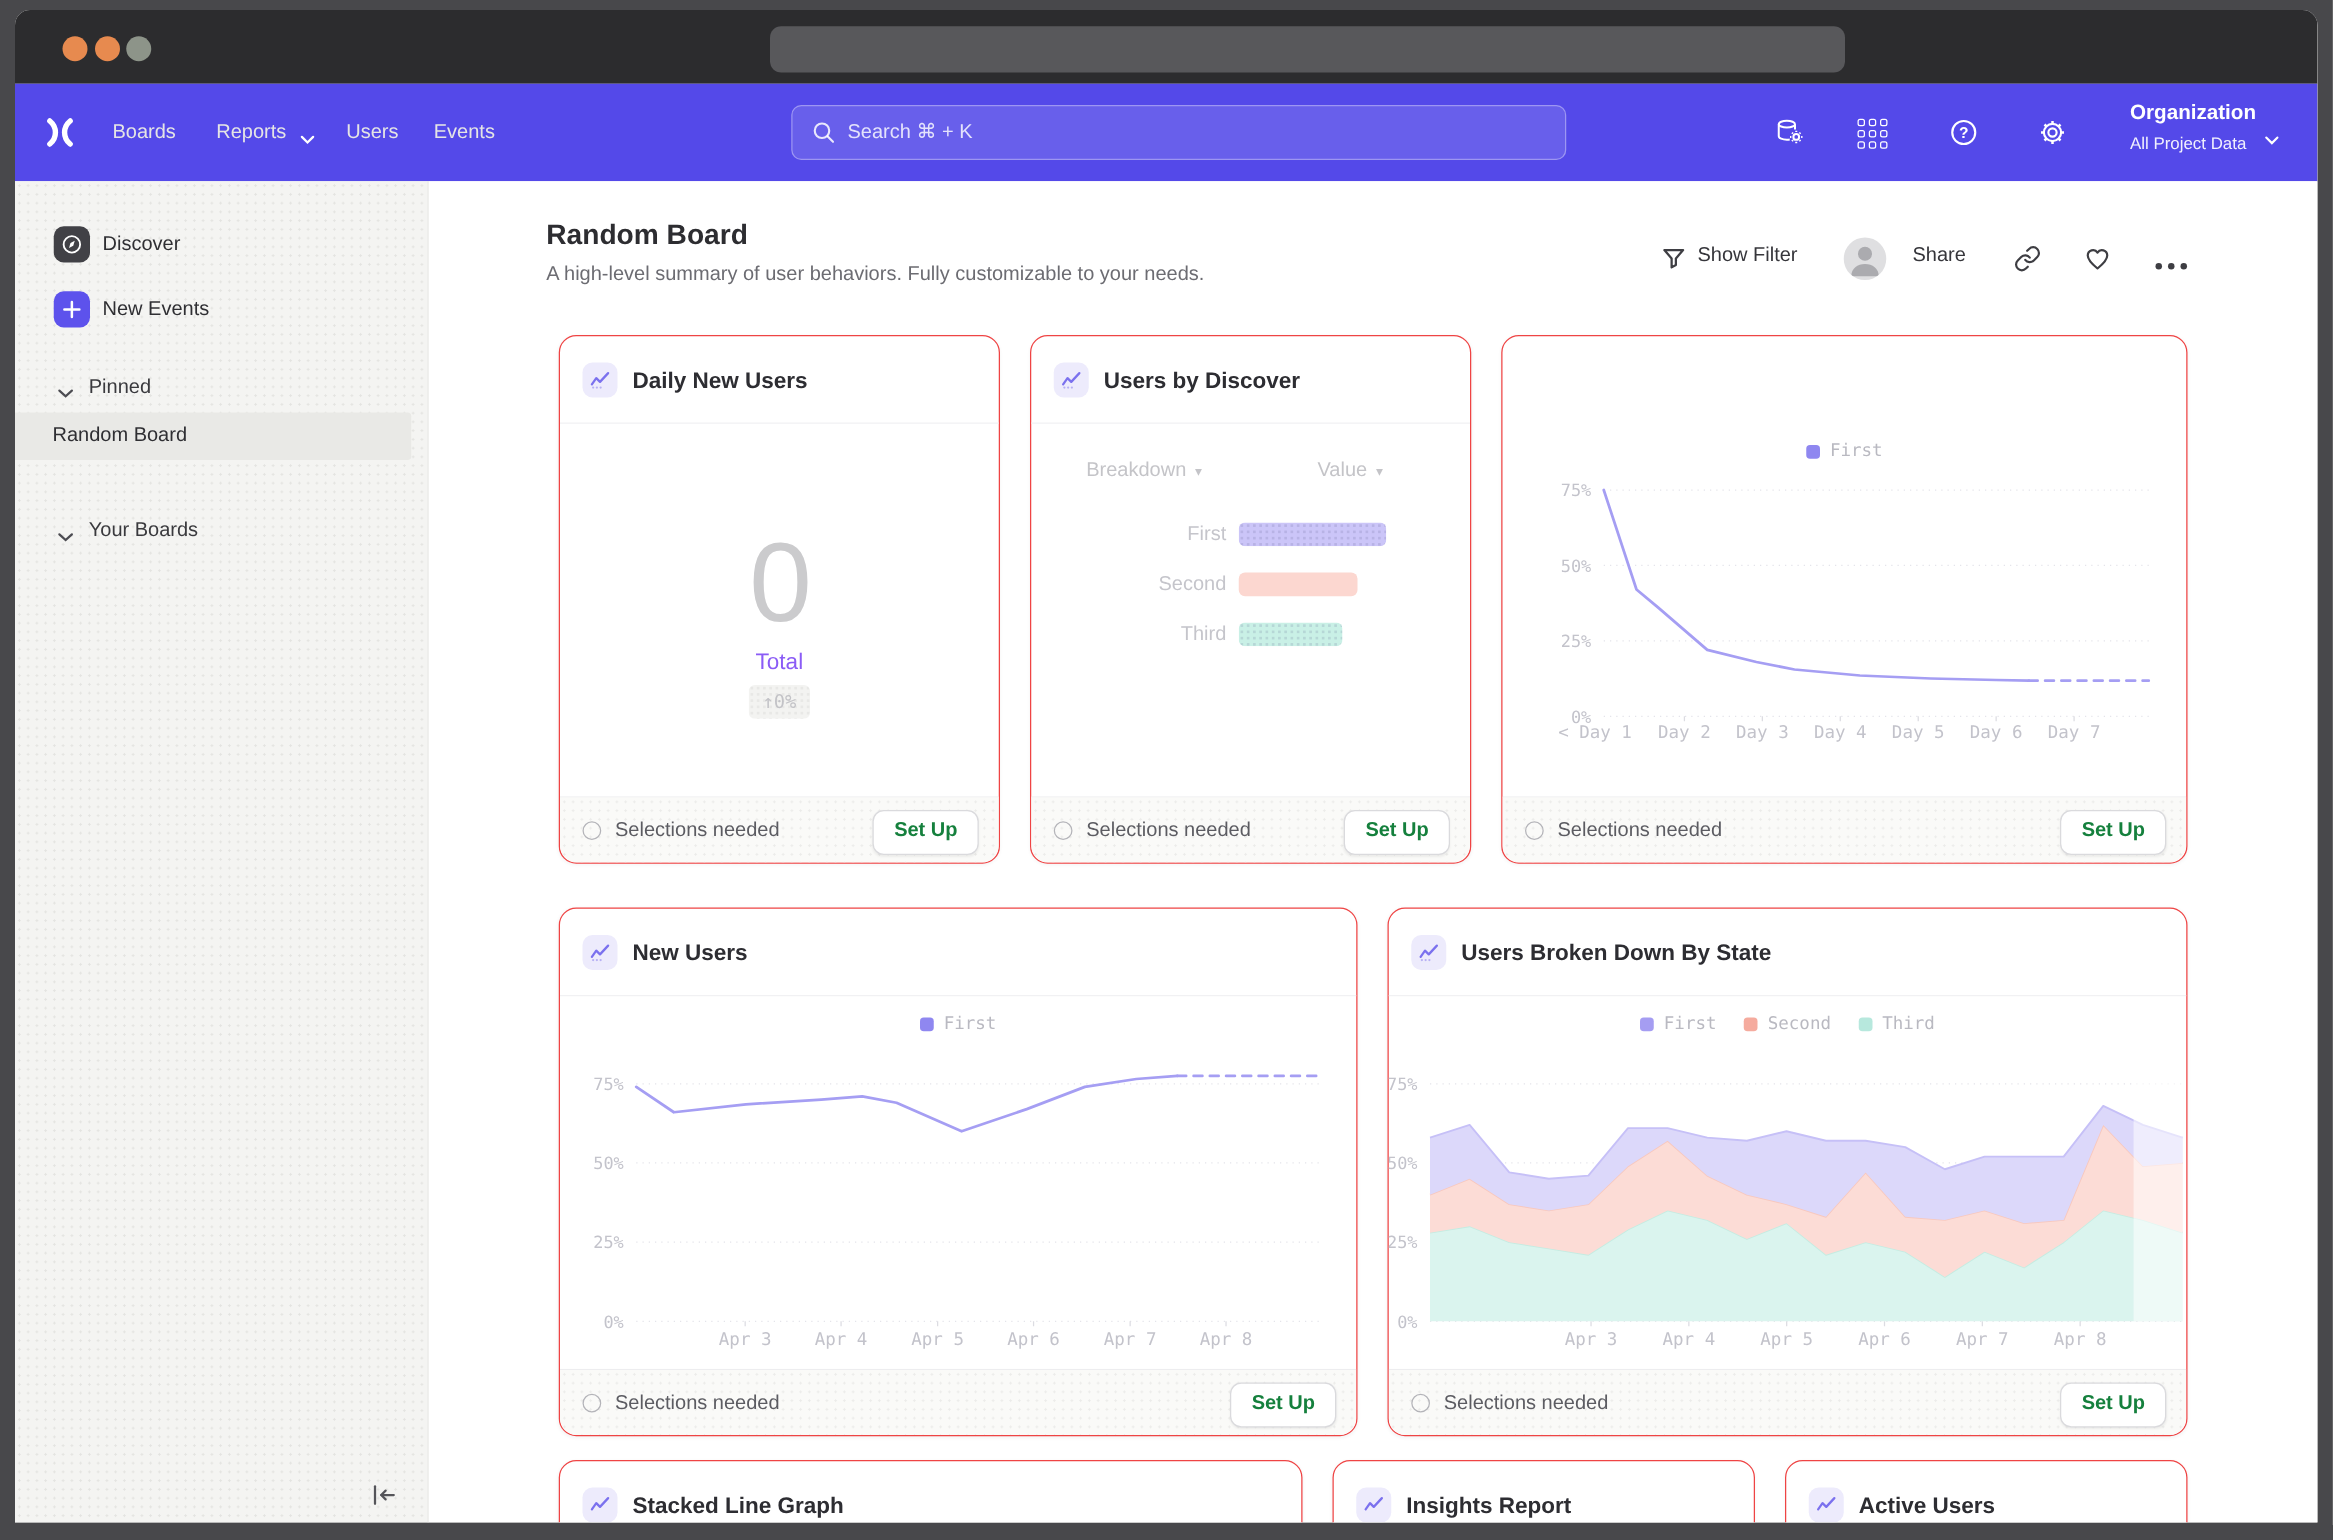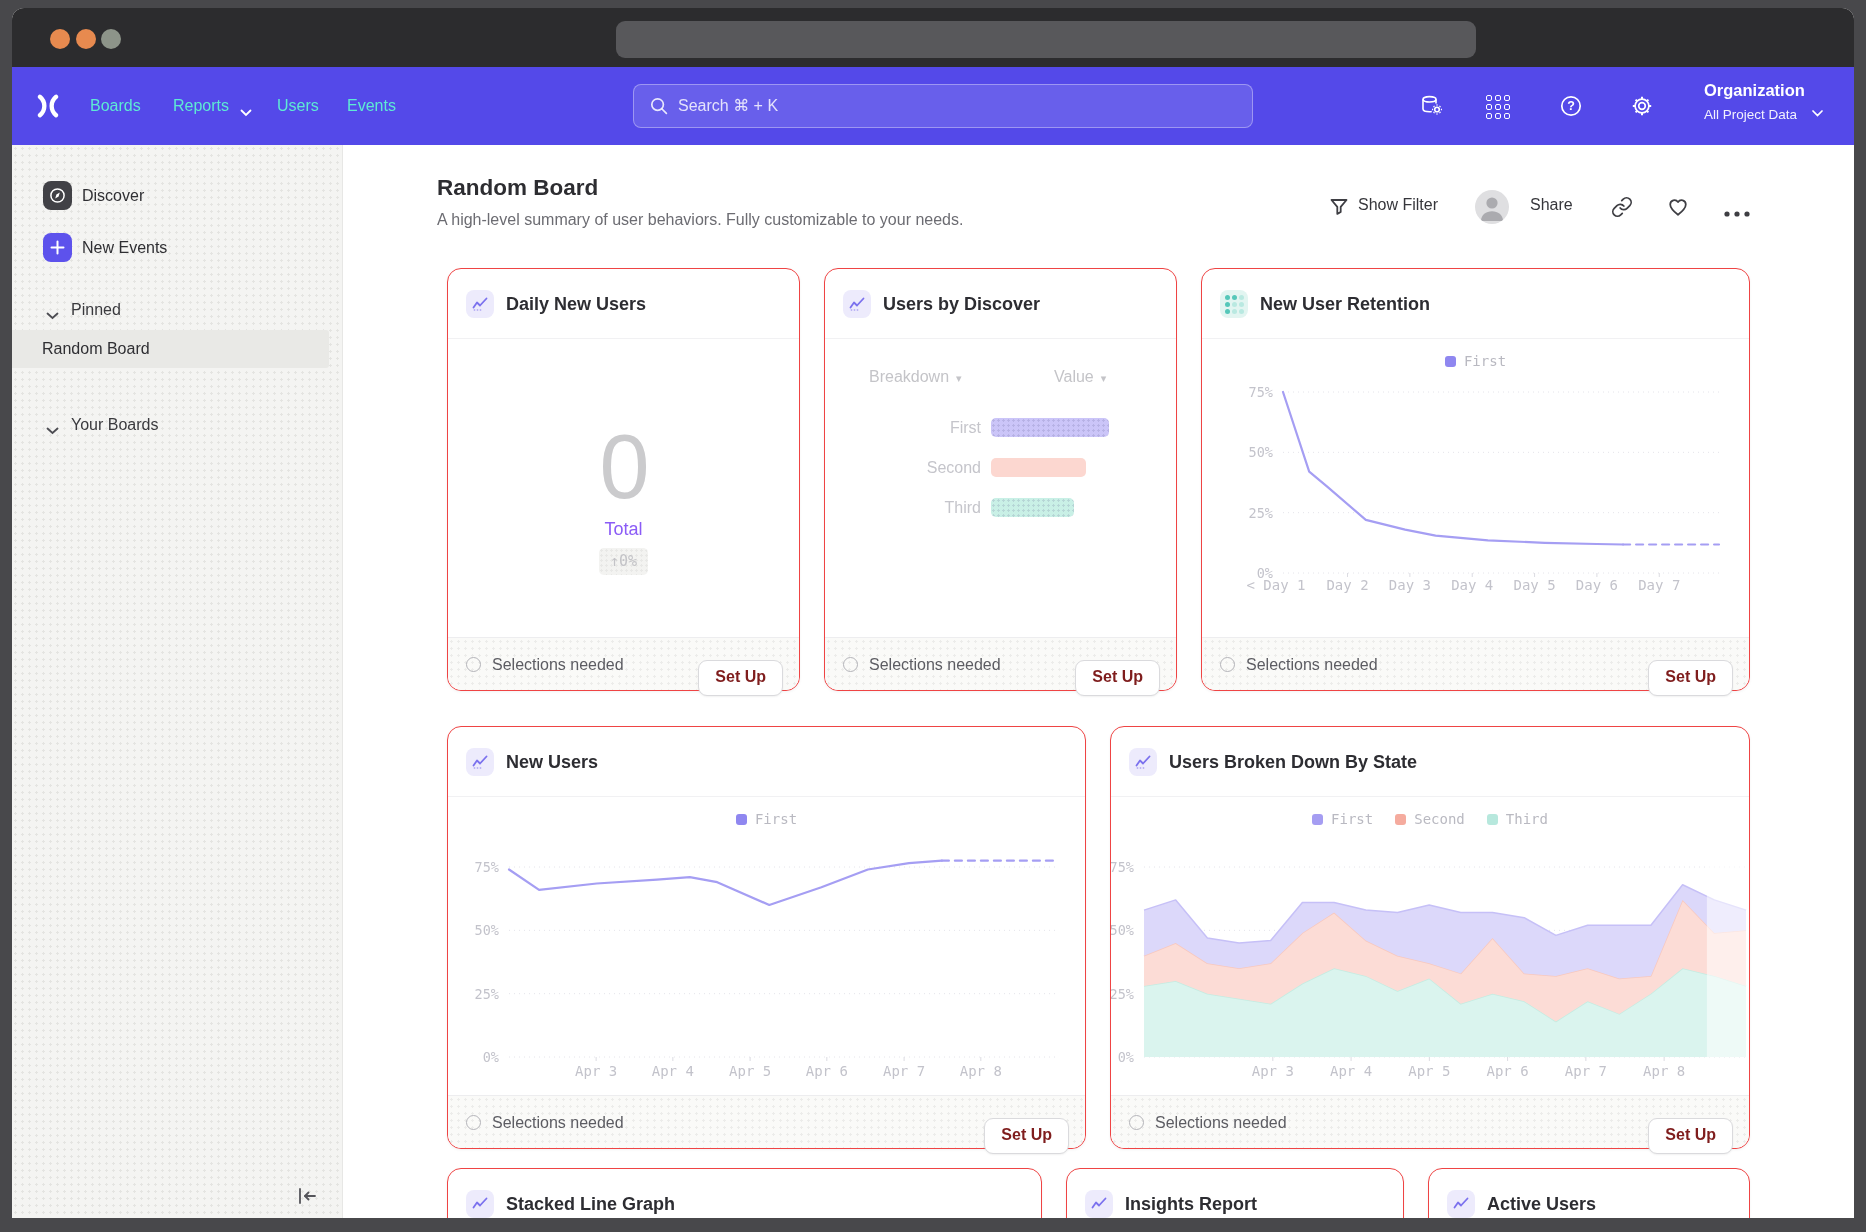--- a/index.html
+++ b/index.html
@@ -3,21 +3,21 @@
 <meta charset="utf-8">
 <style>
   html,body{margin:0;padding:0;background:#424245;}
   *{box-sizing:border-box;}
   .stage{position:relative;width:1866px;height:1232px;overflow:hidden;background:#48484b;font-family:"Liberation Sans",sans-serif;}
   .window{position:absolute;left:12px;top:8px;width:1842px;height:1210px;background:#fff;border-radius:12px 12px 0 0;overflow:hidden;}
   .titlebar{position:absolute;left:0;top:0;width:100%;height:59px;background:#2c2c2e;}
   .tlight{position:absolute;top:21px;width:20px;height:20px;border-radius:50%;}
   .urlbar{position:absolute;left:604px;top:13px;width:860px;height:37px;background:#58585b;border-radius:9px;}
   .navbar{position:absolute;left:0;top:59px;width:100%;height:78px;background:#5449e9;}
-  .nav-link{position:absolute;top:0;height:58px;line-height:78px;color:#5eead4;font-size:16px;font-weight:500;cursor:pointer;}
+  .nav-link{position:absolute;top:0;height:58px;line-height:78px;color:#e5e5e5;font-size:16px;font-weight:500;cursor:pointer;}
   .search{position:absolute;left:621px;top:17px;width:620px;height:44px;border-radius:8px;background:rgba(255,255,255,.12);border:1px solid rgba(255,255,255,.35);}
   .search-ph{position:absolute;left:44px;top:0;height:42px;line-height:42px;color:rgba(255,255,255,.82);font-size:16px;}
   .nav-ic{position:absolute;top:27px;width:24px;height:24px;}
   .grid-icon{display:grid;grid-template-columns:repeat(3,6px);grid-gap:3px;padding-top:1px;}
   .grid-icon span{width:6px;height:6px;border:1.6px solid #fff;border-radius:2px;}
   .org-name{position:absolute;left:1692px;top:14px;color:#fff;font-size:16.5px;font-weight:700;}
   .org-proj{position:absolute;left:1692px;top:40px;color:rgba(255,255,255,.92);font-size:13.5px;}
   .sidebar{position:absolute;left:0;top:137px;width:331px;height:1073px;background-color:#f4f4f2;background-image:radial-gradient(#e4e4e1 1px,transparent 1.1px);background-size:7px 7px;border-right:1px solid #e7e7e5;}
   .sb-item{position:absolute;left:0;width:100%;height:42px;cursor:pointer;}
   .sb-ic{position:absolute;left:31px;top:0;width:29px;height:29px;border-radius:8px;display:flex;align-items:center;justify-content:center;}
@@ -34,21 +34,21 @@
   .card-header{position:absolute;left:0;top:0;right:0;height:70px;border-bottom:1px solid #f1f1f3;}
   .card-icon{position:absolute;left:18px;top:21px;width:28px;height:28px;border-radius:8px;display:flex;align-items:center;justify-content:center;}
   .ic-purple{background:#edebfc;}
   .ic-teal{background:#e2f5f1;display:grid;grid-template-columns:repeat(3,5px);grid-gap:2px;justify-content:center;align-content:center;}
   .ic-teal span{width:5px;height:5px;border-radius:50%;}
   .dot-s{background:#55c7b9;} .dot-l{background:#b9e9e1;}
   .card-title{position:absolute;left:58px;top:0;height:70px;line-height:70px;font-size:18px;font-weight:700;color:#2d2d32;white-space:nowrap;}
   .card-footer{position:absolute;left:0;right:0;bottom:0;height:53px;background-color:#fafaf8;background-image:radial-gradient(#ececea 1px,transparent 1.1px);background-size:7px 7px;border-top:1px solid #ededef;border-radius:0 0 14px 14px;}
   .status-circle{position:absolute;left:18px;top:19px;width:15px;height:15px;border:1.6px solid #b4b4b9;border-radius:50%;}
   .footer-status{position:absolute;left:44px;top:0;height:53px;line-height:53px;font-size:16px;color:#5c5c62;}
-  .setup-btn{position:absolute;right:16px;top:10px;height:36px;line-height:31px;padding:0 16px;background:#fff;border:1px solid #dadadd;border-radius:9px;font-size:16px;font-weight:600;color:#7f1d1d;box-shadow:0 1px 2px rgba(0,0,0,.06);cursor:pointer;margin-top:12px;}
+  .setup-btn{position:absolute;right:16px;top:10px;height:36px;line-height:31px;padding:0 16px;background:#fff;border:1px solid #dadadd;border-radius:9px;font-size:16px;font-weight:600;color:#15803d;box-shadow:0 1px 2px rgba(0,0,0,.06);cursor:pointer;}
   .big-zero{position:absolute;left:0;right:0;top:153px;text-align:center;font-size:90px;line-height:90px;color:#cbcbcd;letter-spacing:-2px;}
   .zero-label{position:absolute;left:0;right:0;top:250px;text-align:center;font-size:18px;color:#8b5cf6;}
   .zero-badge-wrap{position:absolute;left:0;right:0;top:279px;text-align:center;}
   .zero-badge{display:inline-block;height:27px;line-height:27px;padding:0 11px;background-color:#f3f3f1;background-image:radial-gradient(#e8e8e6 1px,transparent 1.1px);background-size:5px 5px;border-radius:5px;font-family:"DejaVu Sans Mono",monospace;font-size:15px;color:#c3c3c7;}
   .col-head{position:absolute;top:99px;font-size:16px;color:#c4c4c8;cursor:pointer;}
   .col-head .ch{font-size:11px;margin-left:7px;}
   .country-rows{position:absolute;left:0;top:149px;right:0;}
   .country-row{display:flex;align-items:center;height:19px;margin-bottom:21px;}
   .country-label{width:166px;padding-right:10px;text-align:right;font-size:16px;color:#c5c5cb;}
   .country-bar{height:19px;border-radius:5px;}
@@ -267,34 +267,20 @@
             </div>
           </div>
         <div class="card-footer">
           <div class="status-circle"></div>
           <div class="footer-status">Selections needed</div>
           <div class="setup-btn">Set Up</div>
         </div>
       </div>
 
       <div class="card" style="left:858px;top:123px;width:549px;height:423px;">
-        <div class="card-header">
-          <div class="card-icon ic-teal">
-            <span class="dot-s"></span>
-              <span class="dot-s"></span>
-              <span class="dot-l"></span>
-              <span class="dot-s"></span>
-              <span class="dot-l"></span>
-              <span class="dot-l"></span>
-              <span class="dot-s"></span>
-              <span class="dot-l"></span>
-              <span class="dot-l"></span>
-          </div>
-          <div class="card-title">New User Retention</div>
-        </div>
         <div class="chart-legend" id="retention-chart-legend">
             <div class="legend-item">
               <span class="legend-sq" style="background: rgb(143, 135, 240);"></span>
               <span>First</span>
             </div>
           </div>
         <div class="chart-host" id="retention-chart"><svg width="547" height="370" viewBox="0 0 547 370">
               <line x1="81" y1="123" x2="517" y2="123" stroke="#e4e4ea" stroke-width="1" stroke-dasharray="1 4"></line>
               <text x="71" y="128" text-anchor="end" fill="#c3c3cb" font-size="13.5">75%</text>
               <line x1="81" y1="183.33333333333331" x2="517" y2="183.33333333333331" stroke="#e4e4ea" stroke-width="1" stroke-dasharray="1 4"></line>

